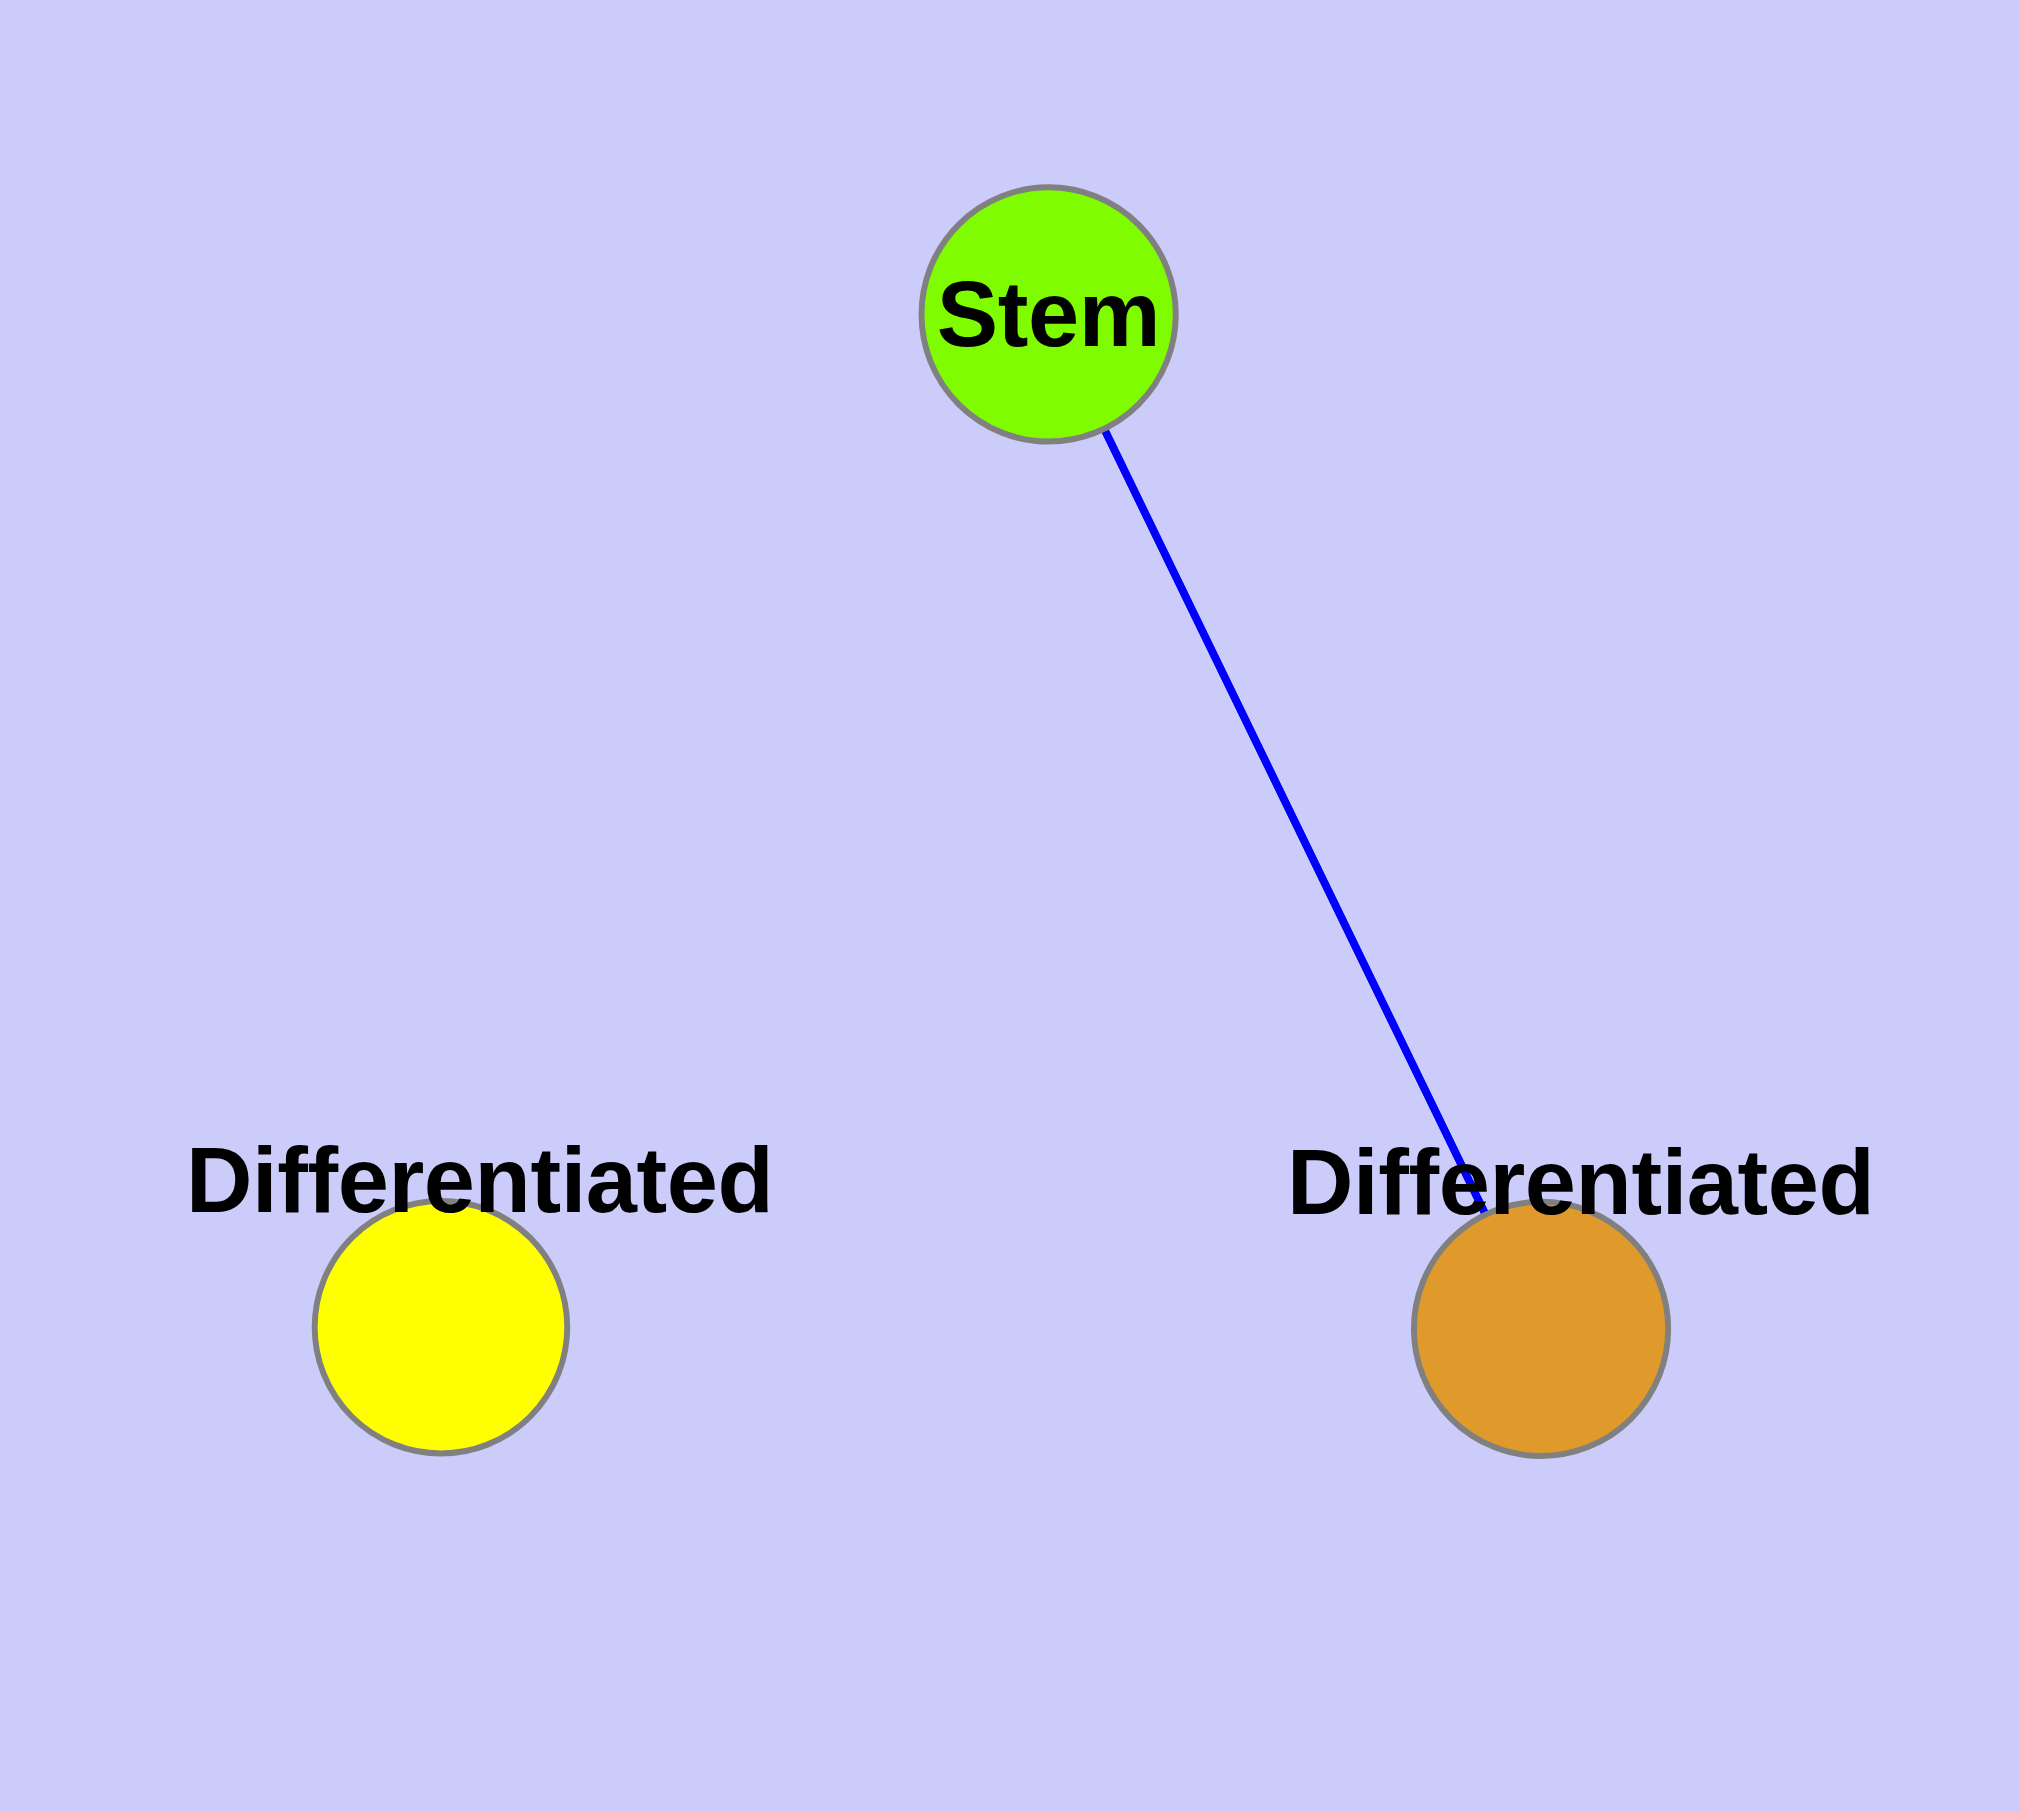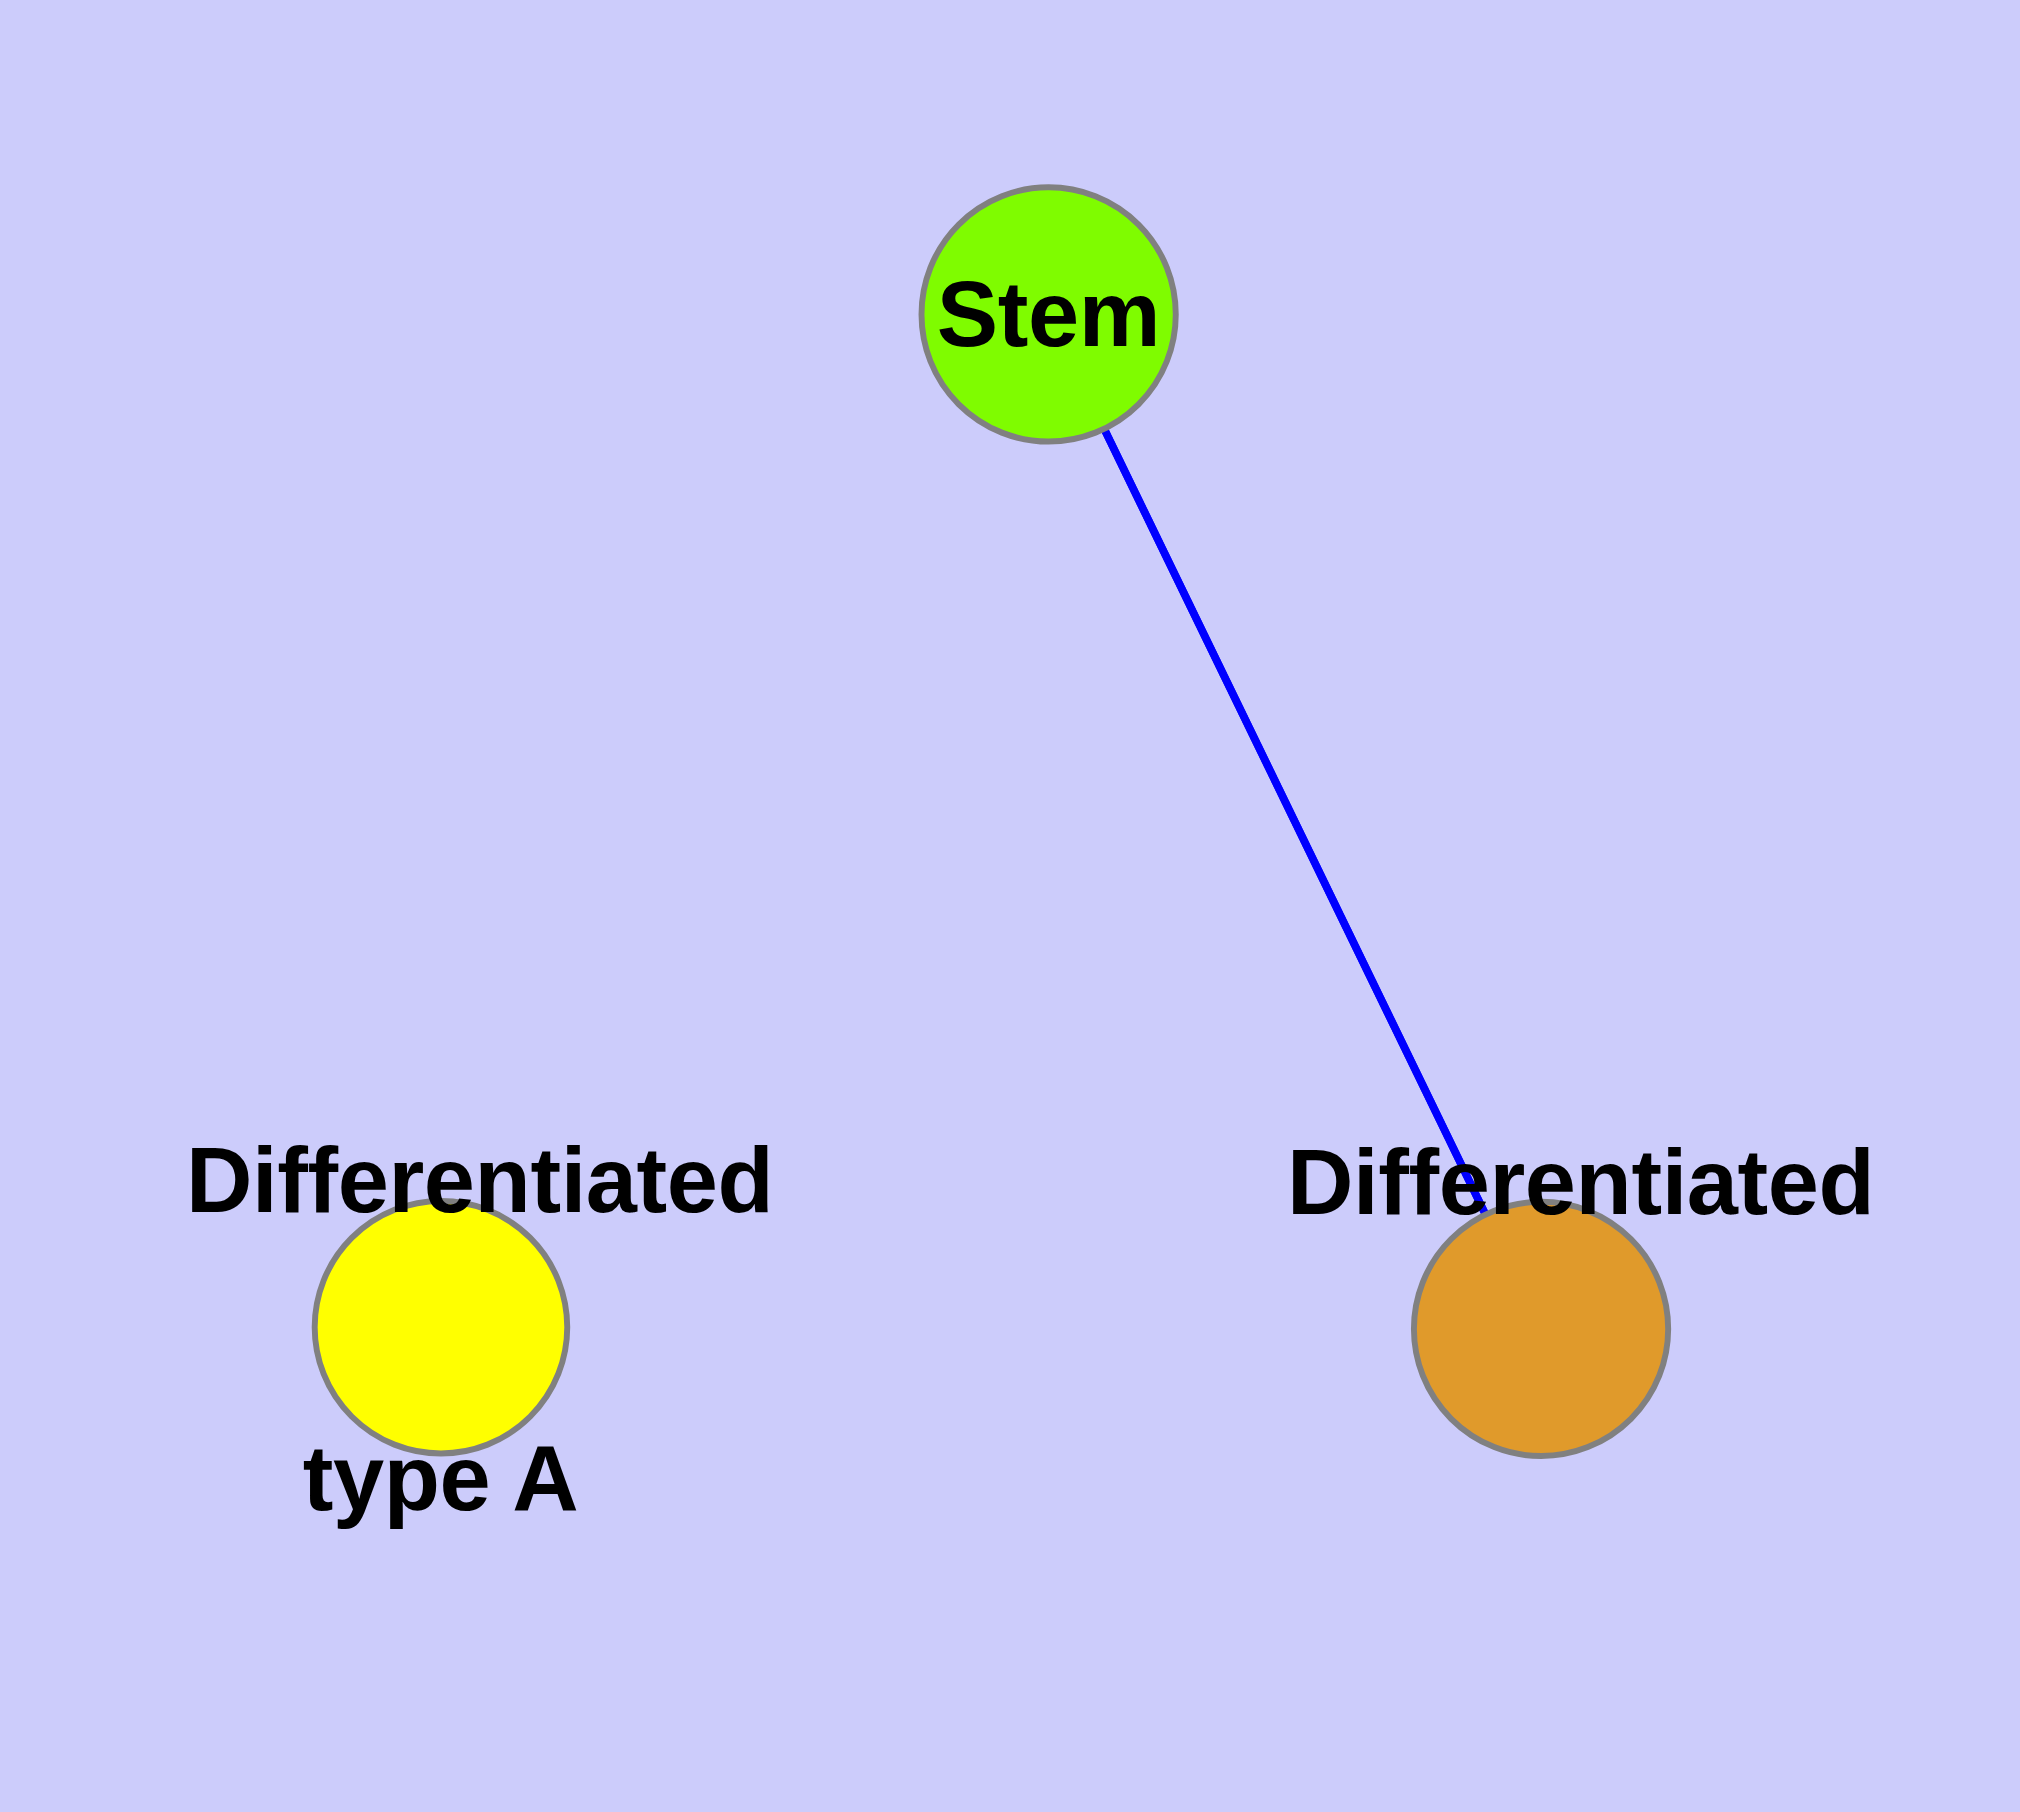--- a/index.html
+++ b/index.html
@@ -76,21 +76,20 @@
       <circle cx="1237" cy="371" r="150" fill="#7ffc00" stroke="#808080" stroke-width="7"></circle>
       <circle cx="520" cy="1566" r="149" fill="#ffff00" stroke="#808080" stroke-width="7"></circle>
       <circle cx="1818" cy="1568" r="150" fill="#e09a2b" stroke="#808080" stroke-width="7"></circle>
     </g>
   </svg>
 
   <div class="node-label" id="label-stem" style="color: rgb(0, 0, 0); left: 794px; top: 265px;">Stem</div>
 
   <div class="node-label" id="label-diffA" style="color: rgb(0, 0, 0); left: 186px; top: 932px;">
     <div>Differentiated</div>
-    <div>type A</div>
   </div>
 
   <div class="node-label" id="label-diffB" style="color: rgb(0, 0, 0); left: 1287px; top: 934px;">
     <div>Differentiated</div>
   </div>
 
 </div>
 
 
 </body></html>

